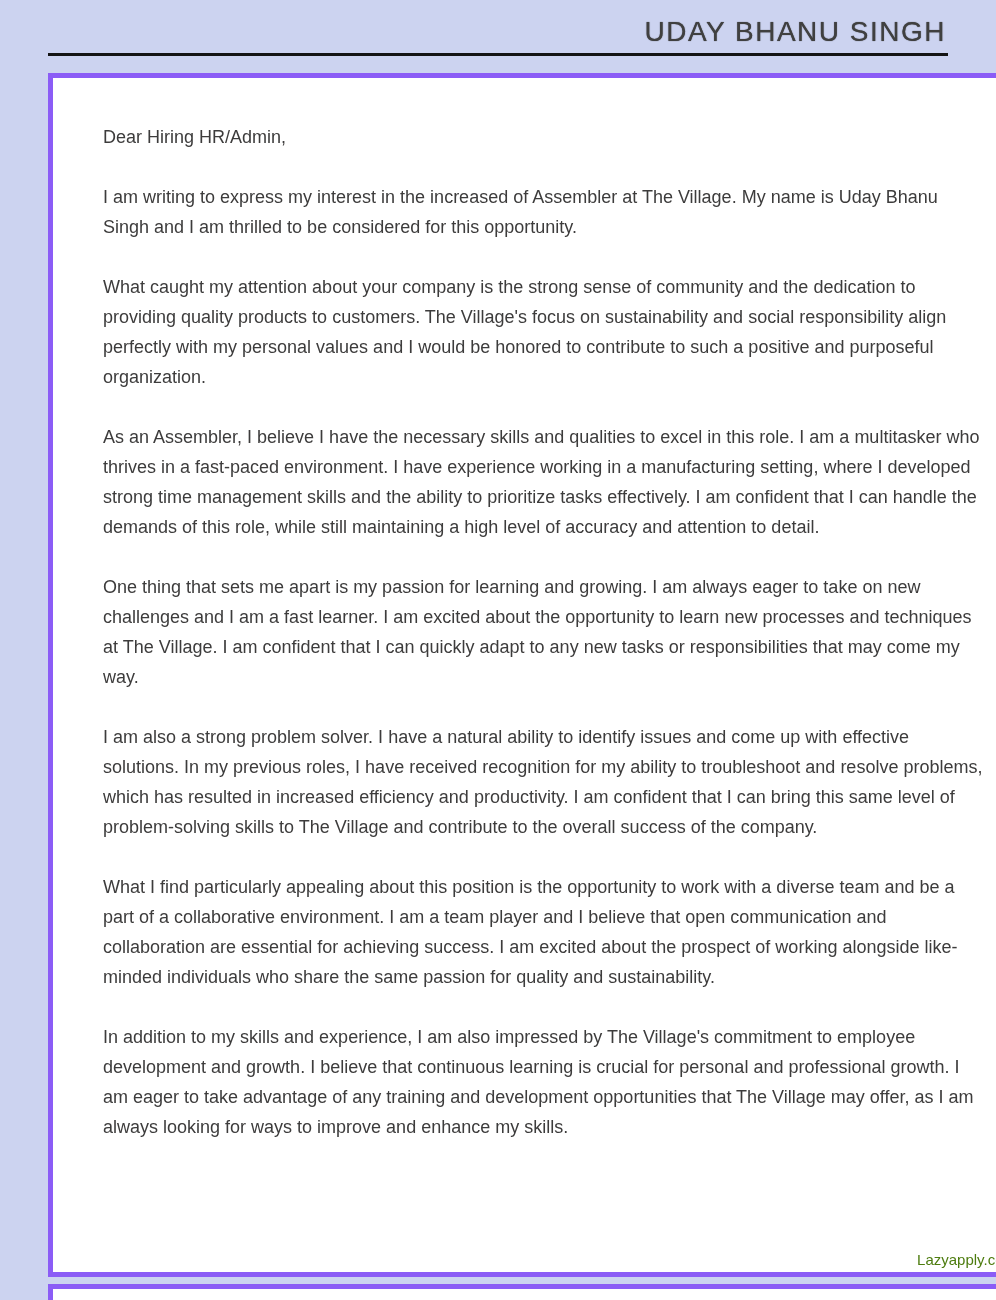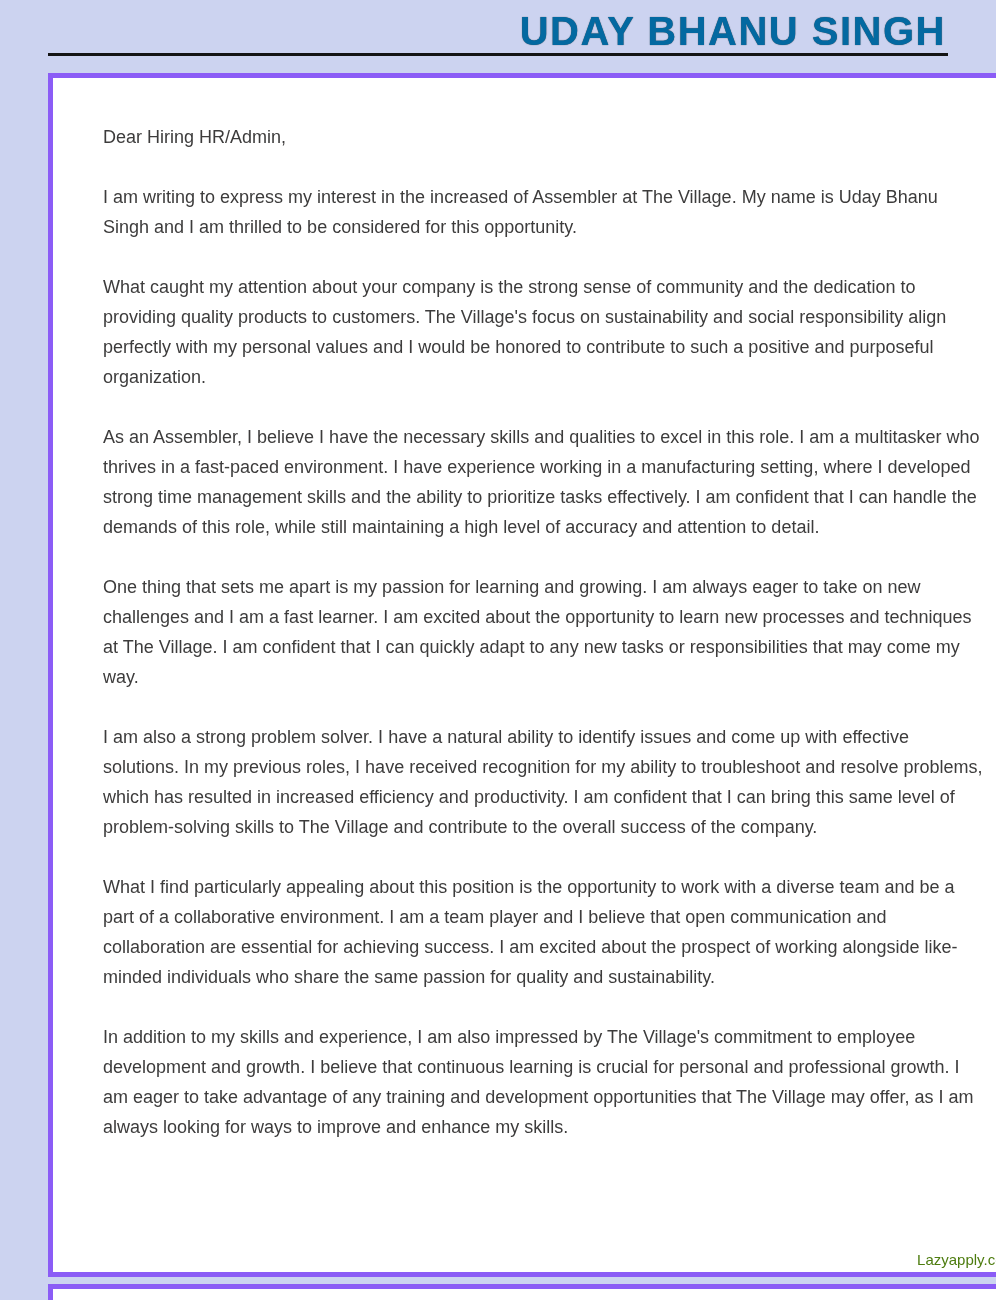--- a/index.html
+++ b/index.html
@@ -18,25 +18,25 @@
 
   .doc-header {
     margin: 0 50px 0 48px;
     padding-top: 10px;
     height: 53px;
     text-align: right;
   }
 
   .header-name {
     display: inline-block;
-    font-size: 40px;
+    font-size: 28px;
     line-height: 43px;
-    font-weight: 700;
+    font-weight: 400;
     letter-spacing: 1.5px;
-    color: #0369a1;
+    color: #404040;
     text-shadow: 0 0 1px #3e3f44;
   }
 
   .header-divider {
     margin: 0 48px;
     height: 3px;
     background: #141414;
   }
 
   .page {

